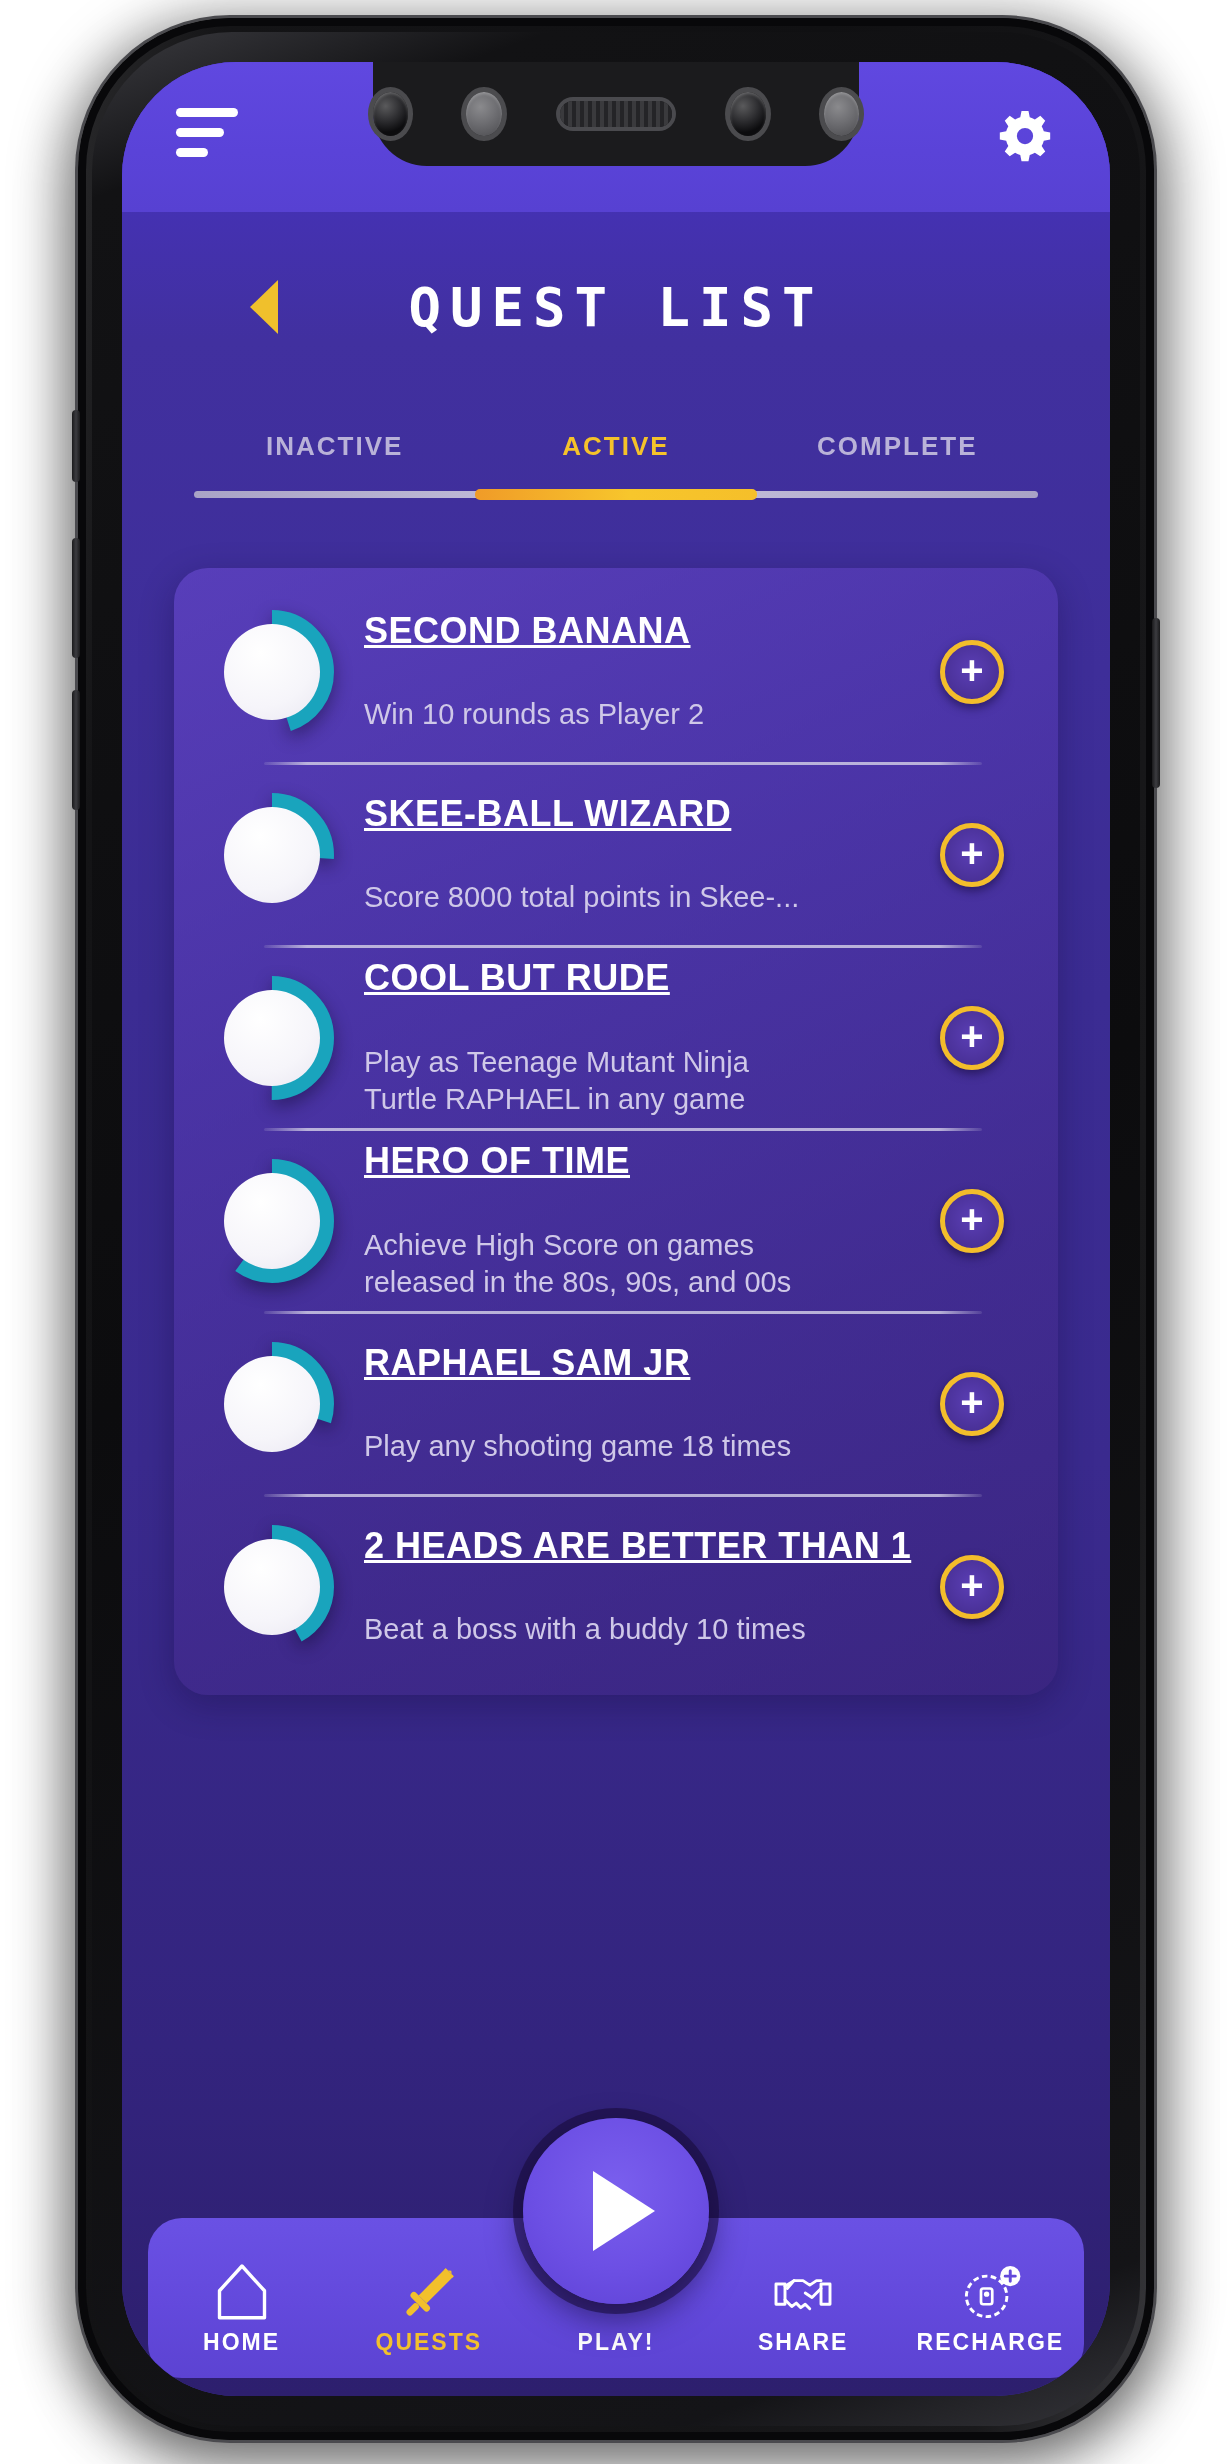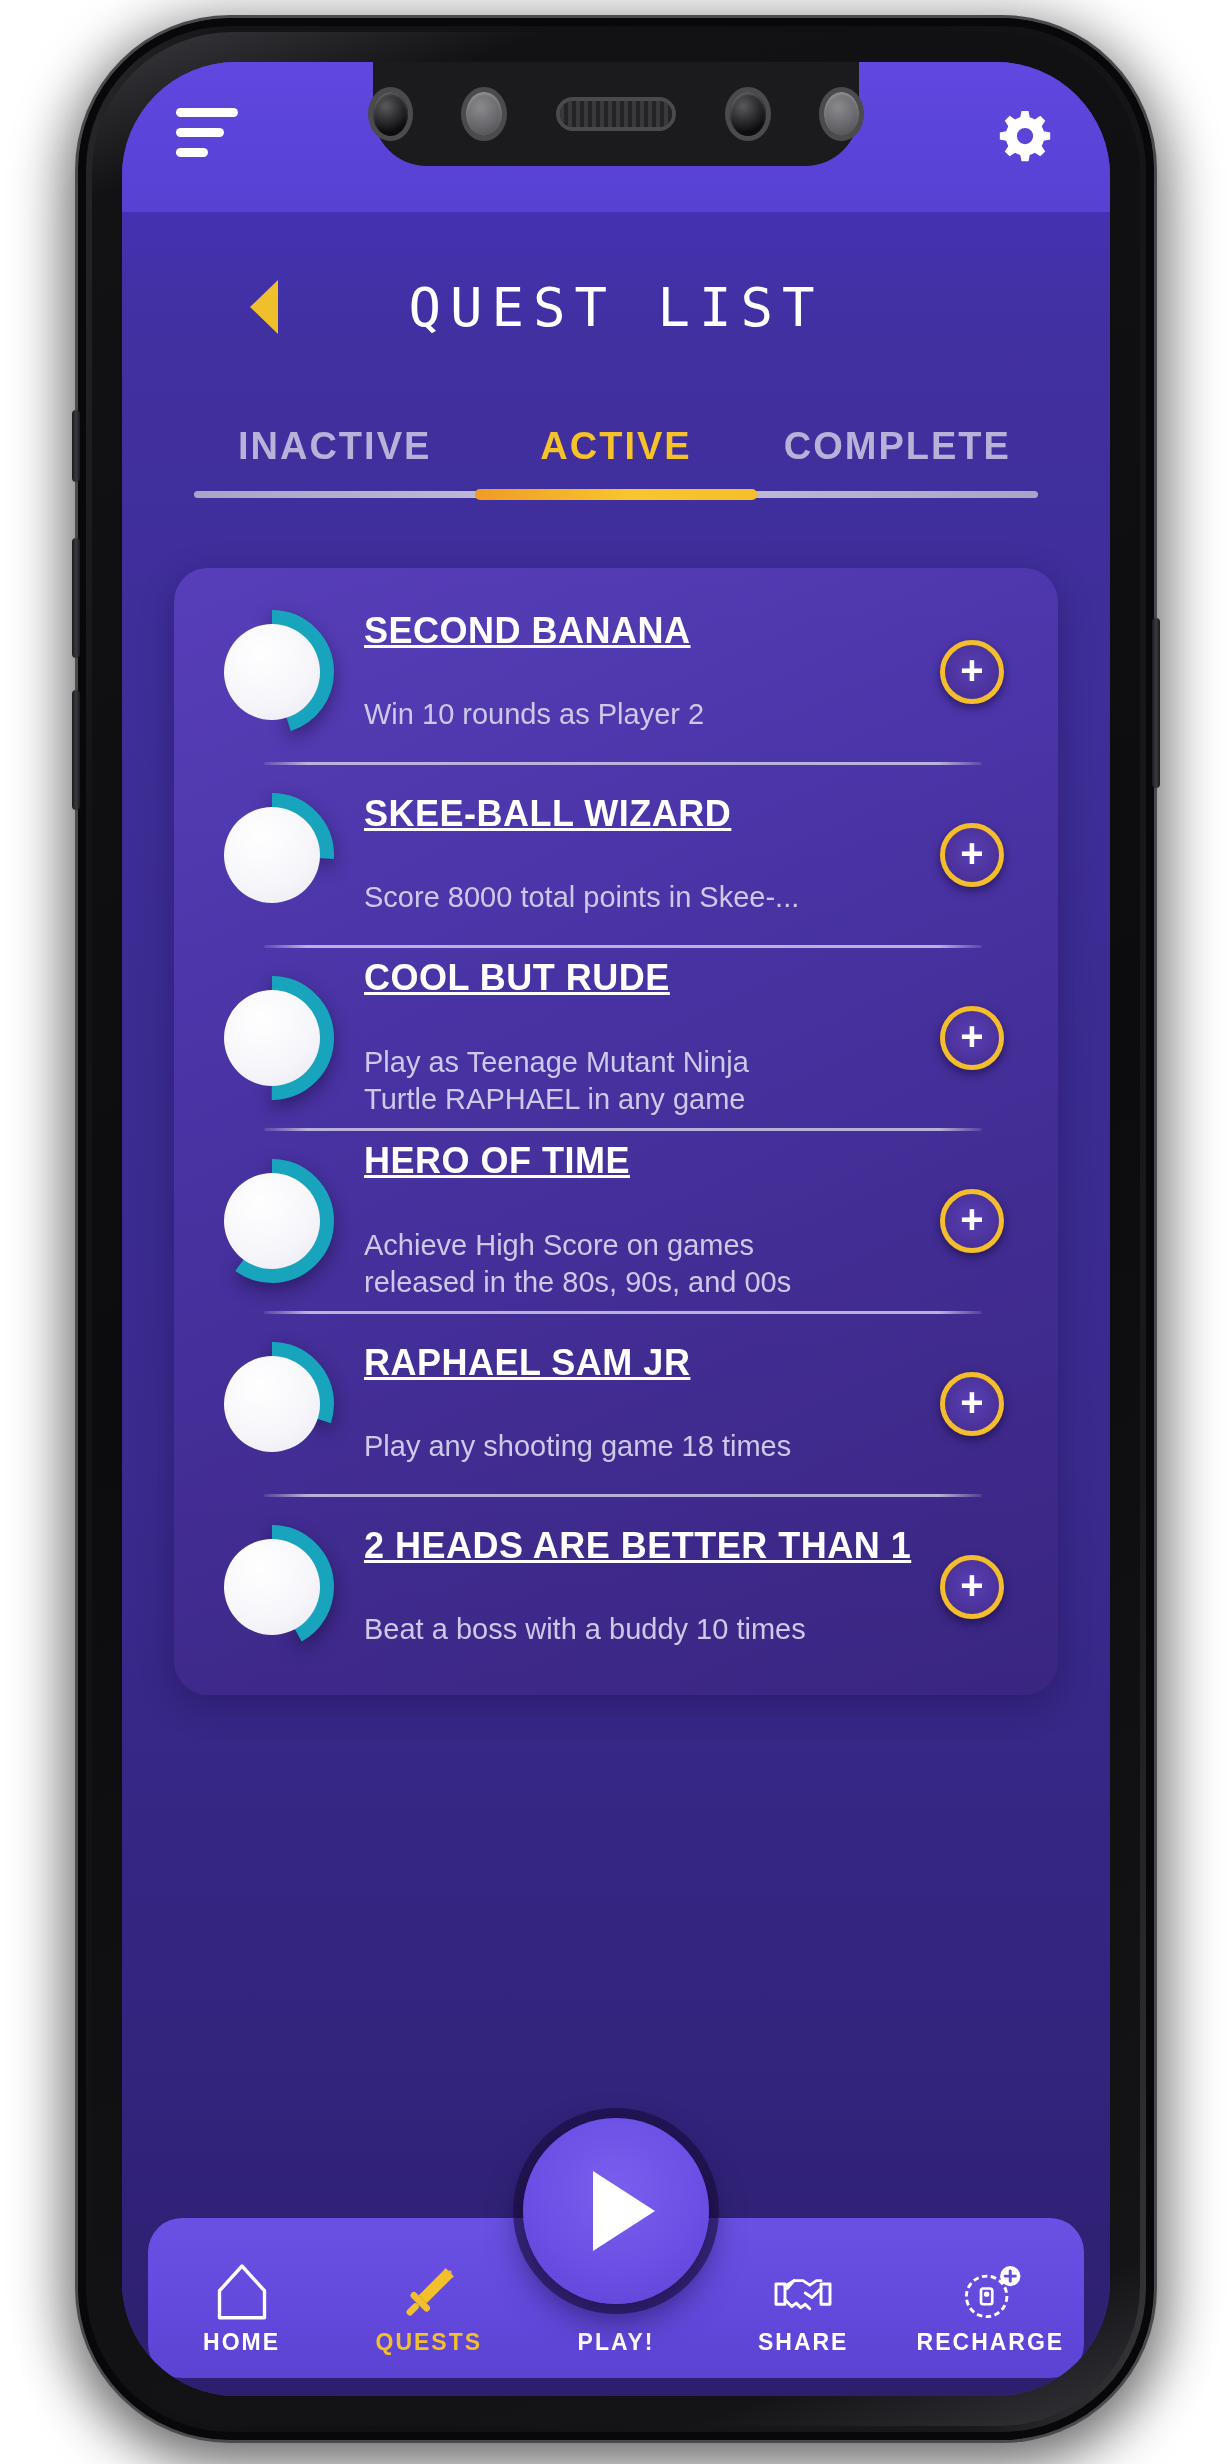--- a/index.html
+++ b/index.html
@@ -99,28 +99,28 @@
     display:flex; align-items:center; justify-content:center;
   }
   .back-arrow{
     position:absolute; left:128px; top:50%; transform:translateY(-50%);
     width:0; height:0; cursor:pointer;
     border-top:27px solid transparent;
     border-bottom:27px solid transparent;
     border-right:28px solid #f0c02c;
   }
   .page-title{
-    color:#ffffff; font-size:54px; font-weight:400; letter-spacing:9px;
+    color:#ffffff; font-size:54px; font-weight:700; letter-spacing:9px;
     font-family:"DejaVu Sans Mono", monospace;
   }
 
   
   .tabs{ flex:0 0 104px; display:flex; position:relative; padding:0 72px; }
   .tab{ flex:1; display:flex; align-items:center; justify-content:center;
-        font-size:38px; font-weight:700; letter-spacing:2px; cursor:pointer;
+        font-size:26px; font-weight:700; letter-spacing:2px; cursor:pointer;
         color:#b9b2d8; text-transform:uppercase; padding-bottom:16px; }
   .tab.active{ color:#f5c22a; }
   .tab-track{ position:absolute; left:72px; right:72px; bottom:8px; height:7px;
               background:linear-gradient(90deg,#a9a3c6,#c7c2dd,#a9a3c6); border-radius:4px; }
   .tab-ind{ position:absolute; bottom:6px; height:11px; border-radius:5px;
             background:linear-gradient(90deg,#f09b28,#f7c62c 55%,#f5bf2a);
             left:calc(72px + (100% - 144px)/3); width:calc((100% - 144px)/3); }
 
   
   .content{ flex:1; position:relative; padding:62px 52px 0 52px; }

